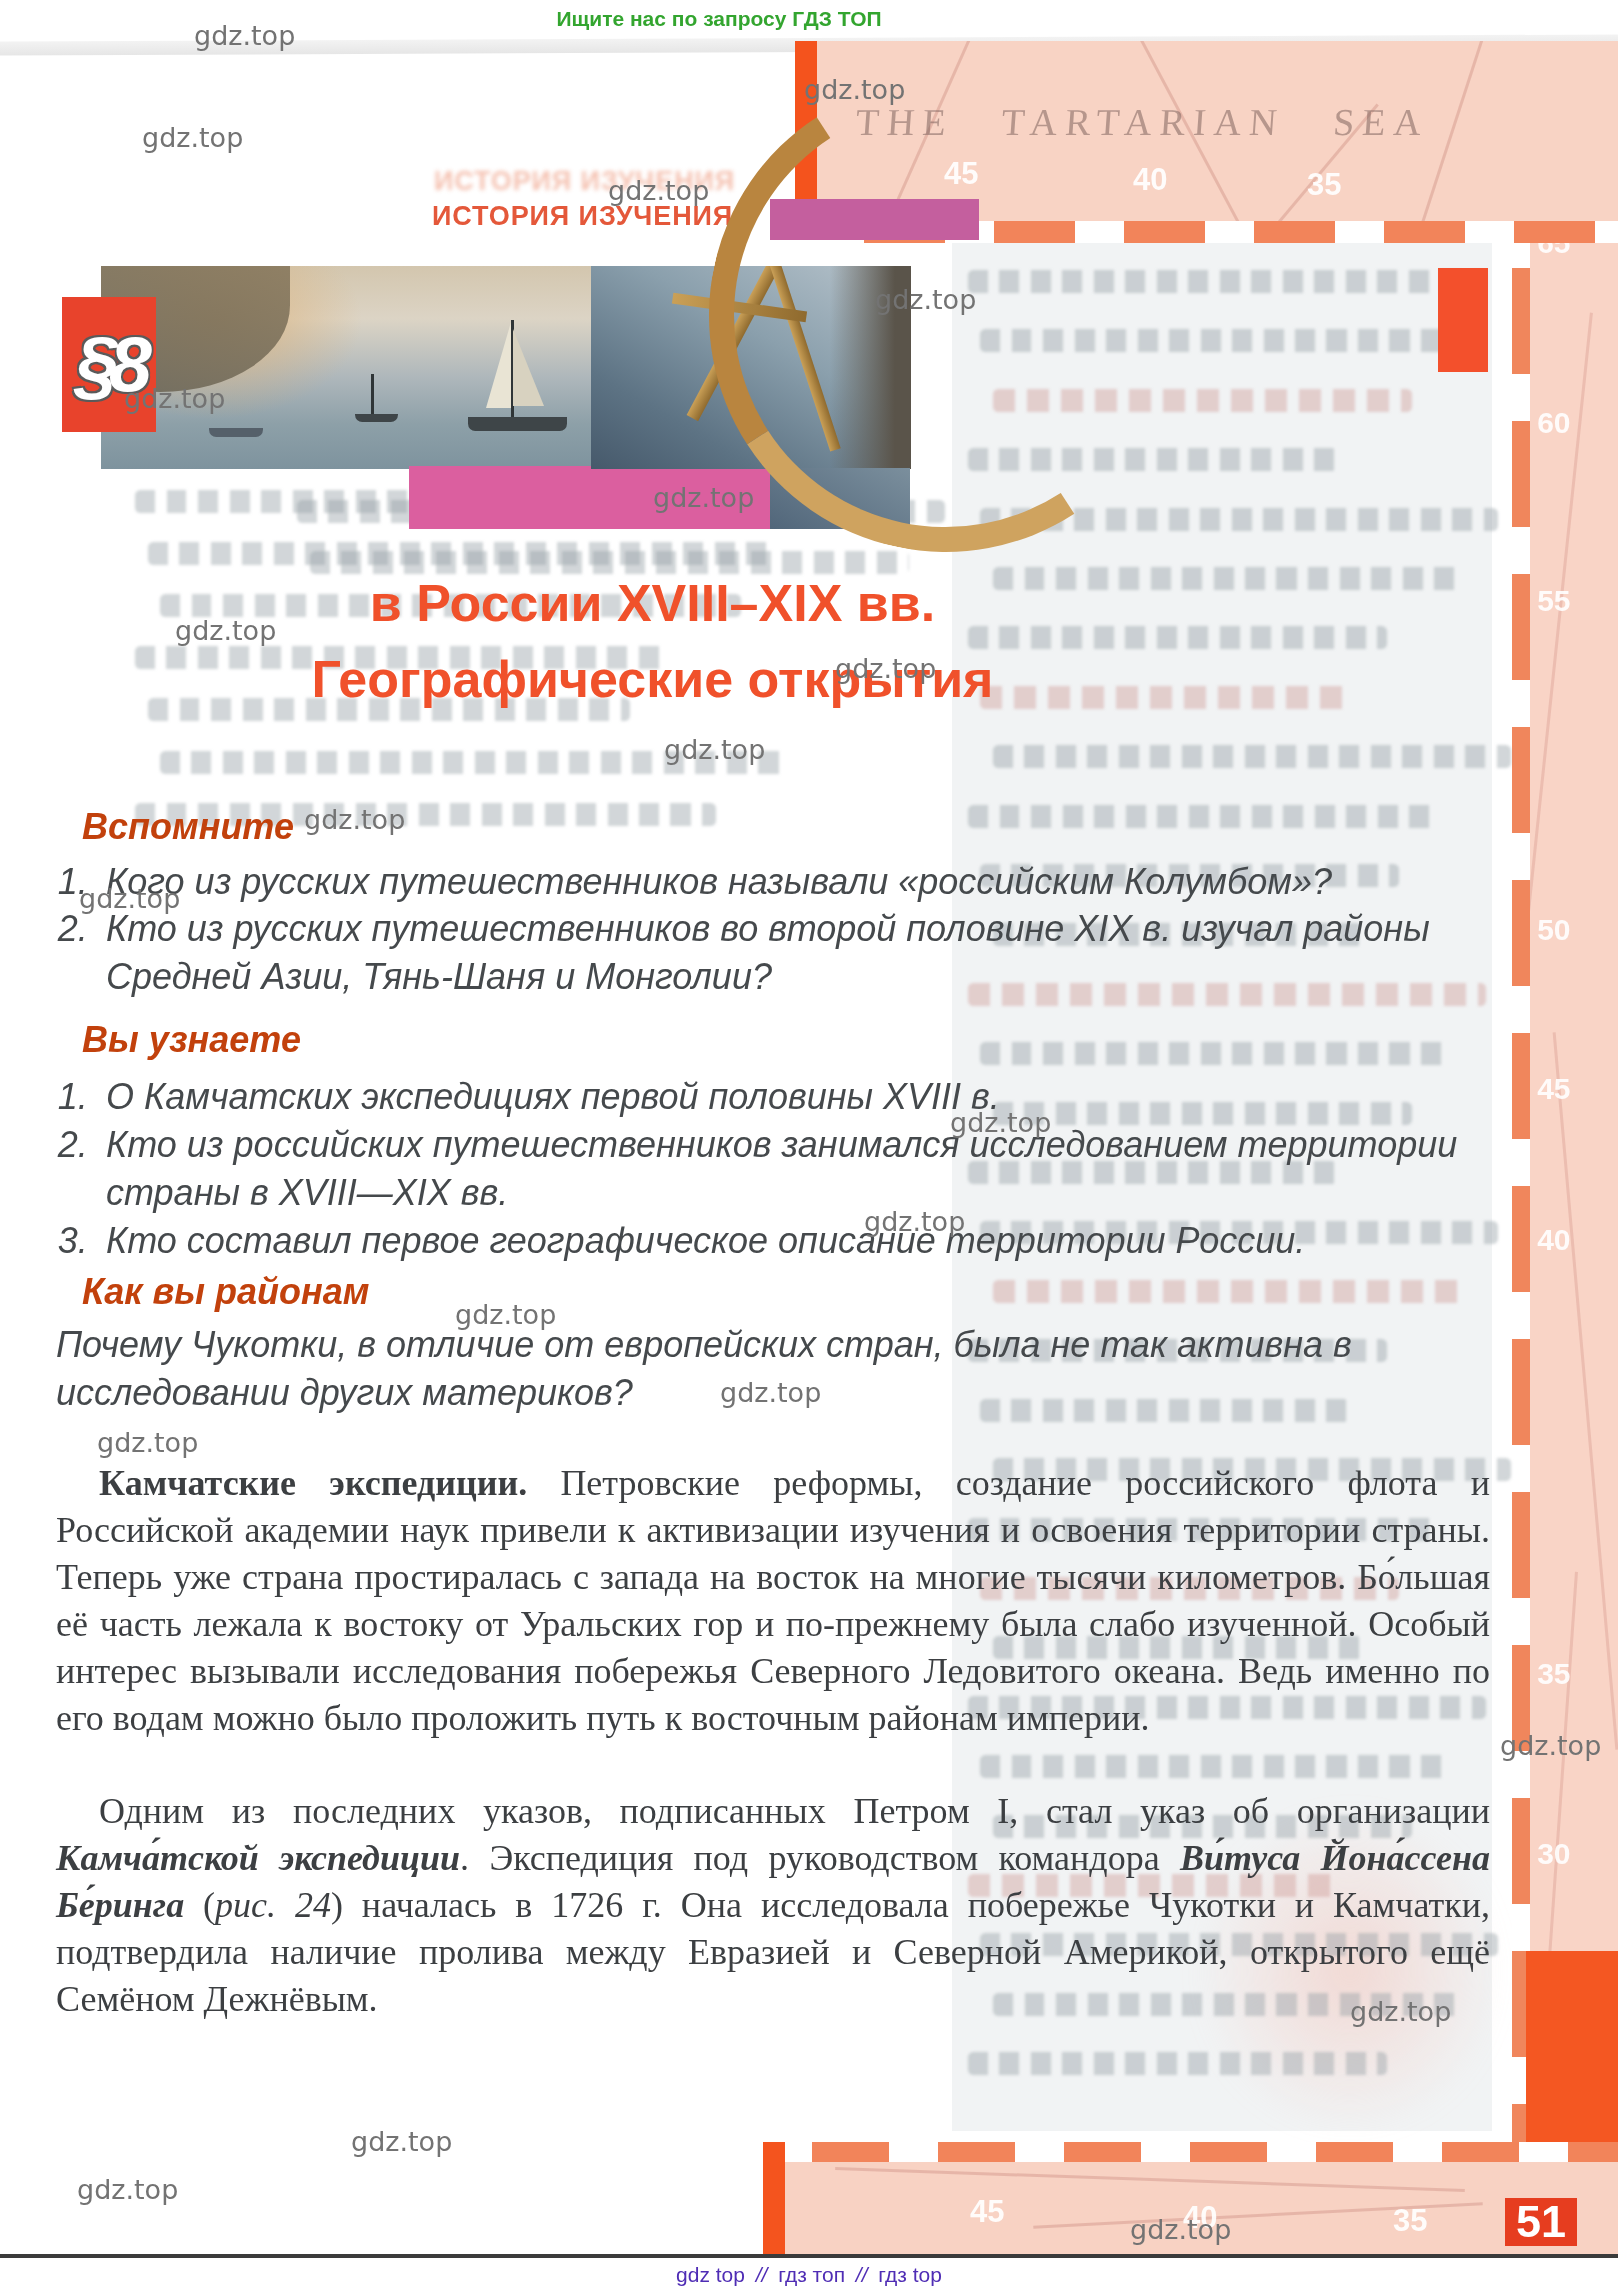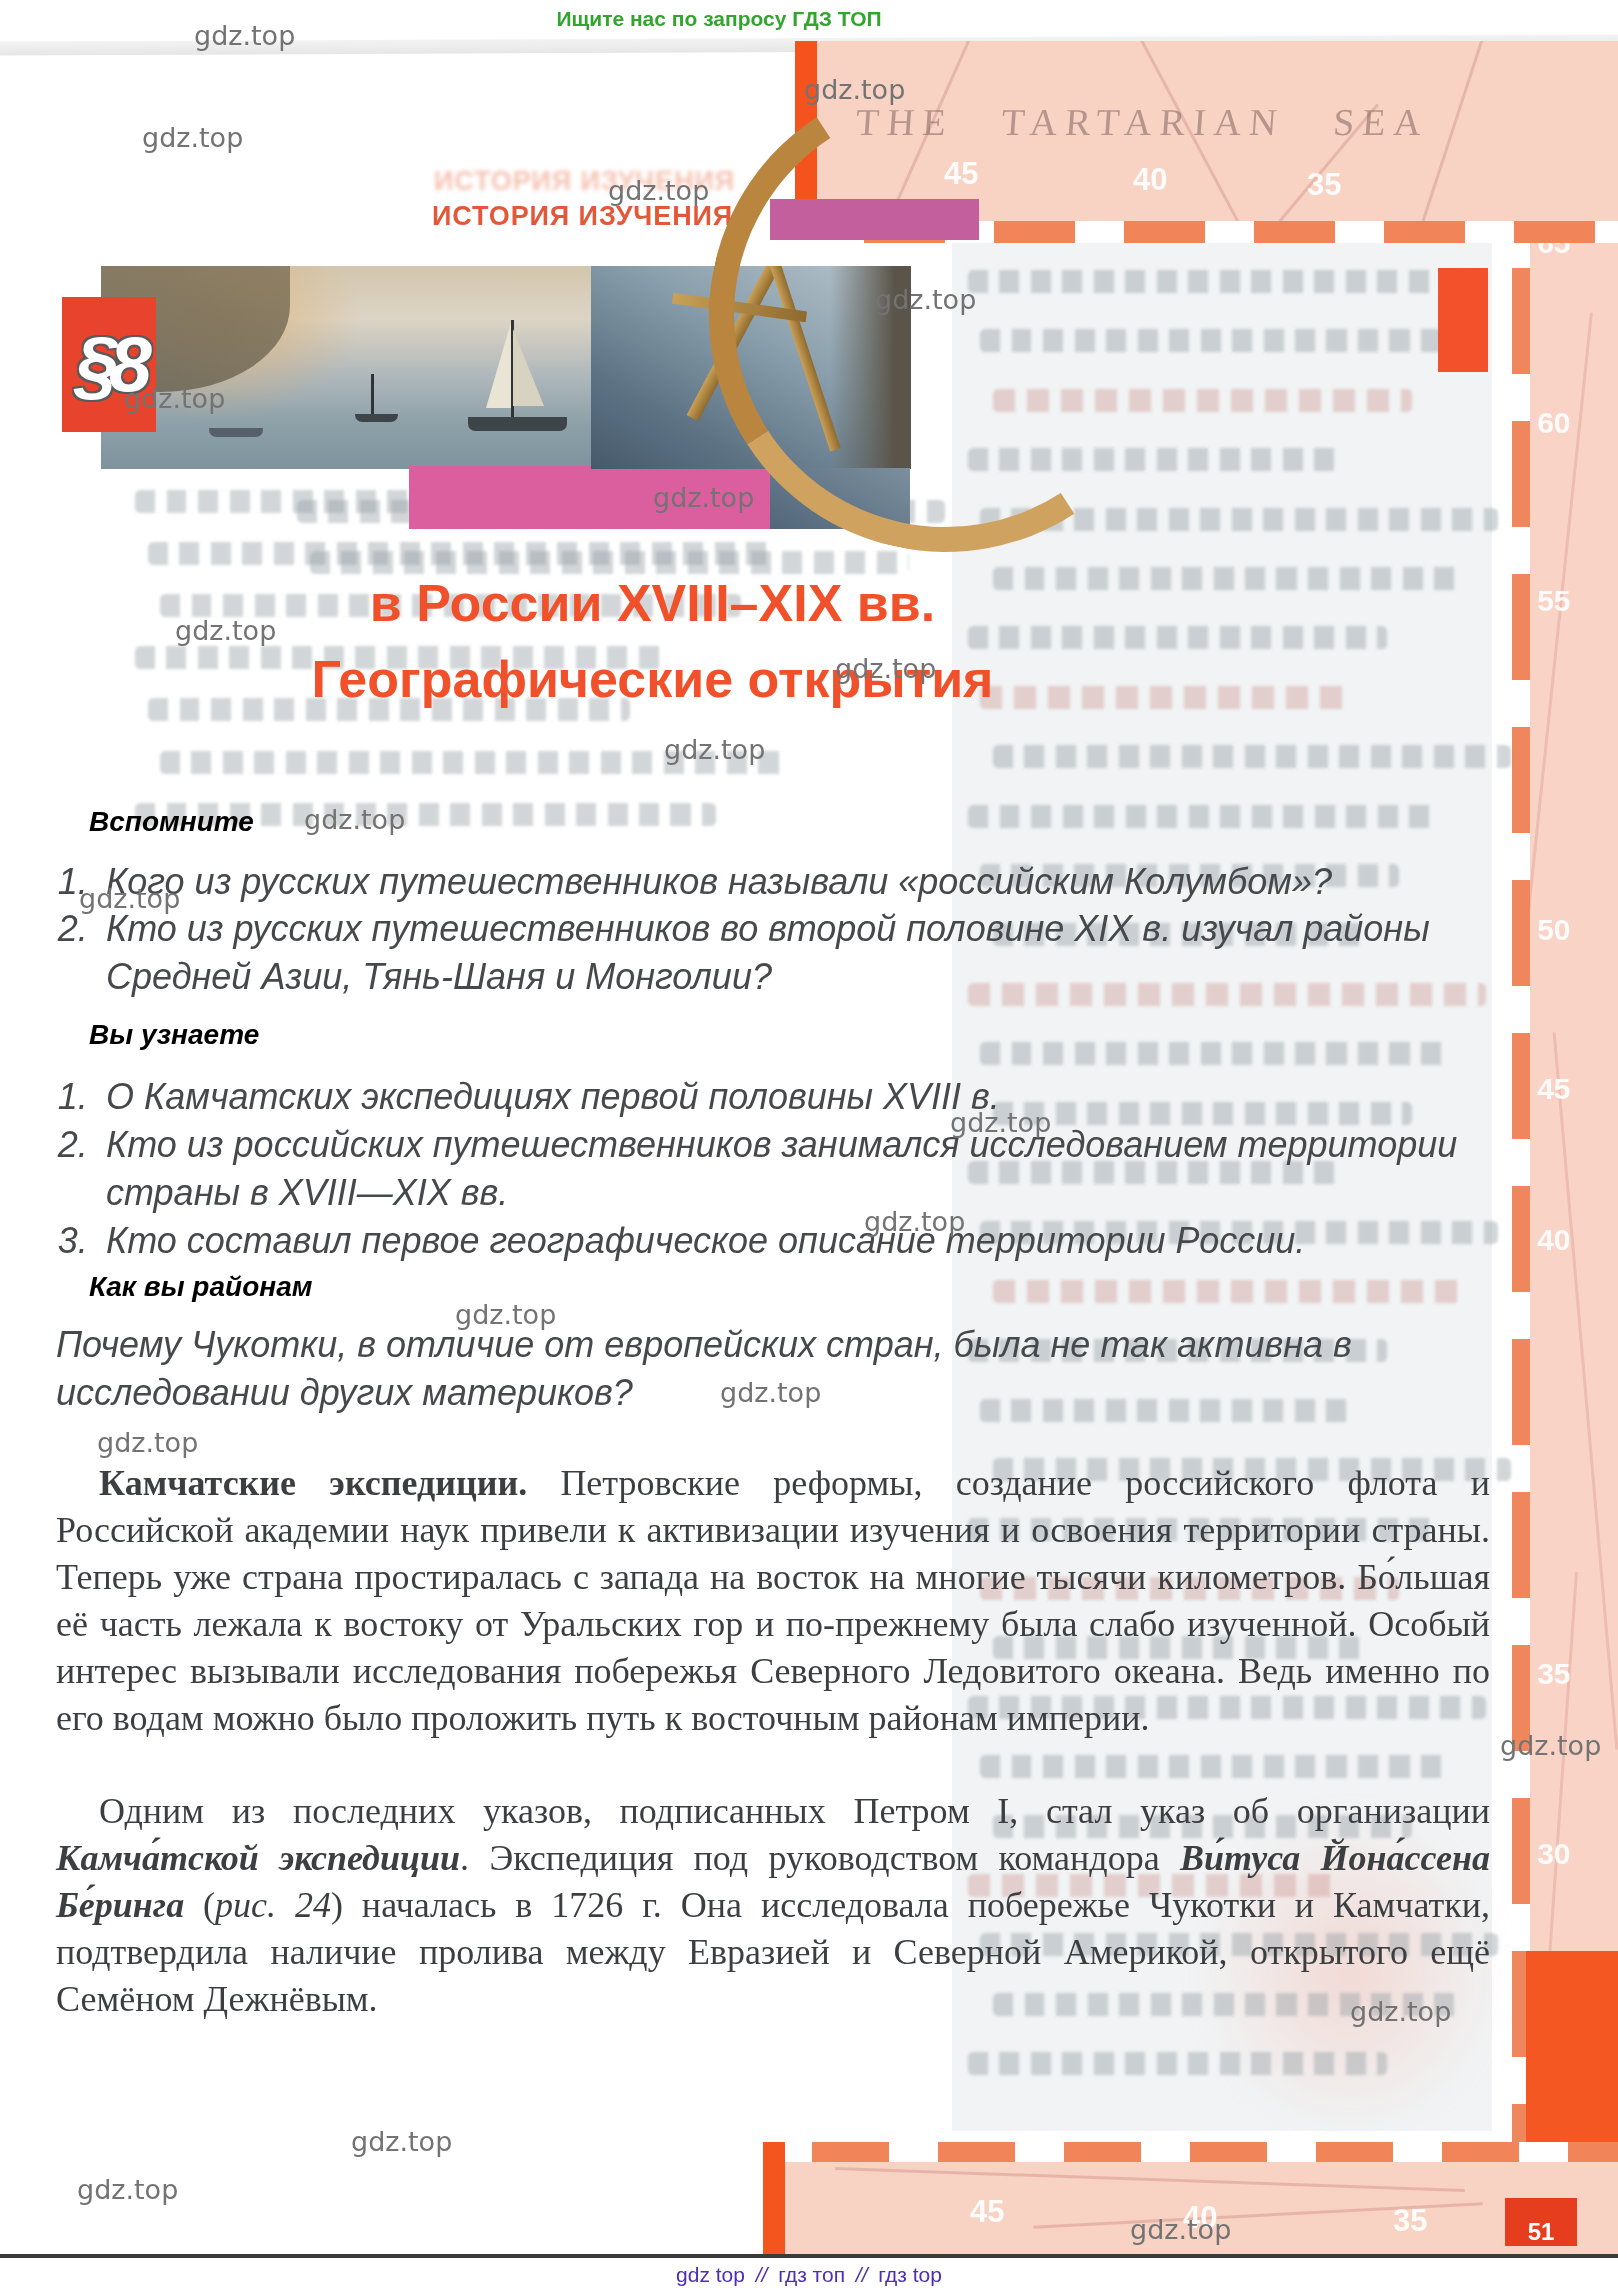--- a/index.html
+++ b/index.html
@@ -64,38 +64,38 @@
   .rod{position:absolute;background:linear-gradient(90deg,#caa057,#8f6a2e);z-index:6;}
   
   .para-box{position:absolute;left:62px;top:297px;width:94px;height:135px;background:#e8432c;z-index:7;
             display:flex;align-items:center;justify-content:center;}
   .para-box span{font-size:77px;font-weight:bold;font-style:italic;color:#ffffff;letter-spacing:-9px;
             text-shadow:1.8px 1.8px 0 #5a5a5a,-1.8px 1.8px 0 #5a5a5a,1.8px -1.8px 0 #5a5a5a,-1.8px -1.8px 0 #5a5a5a;}
   
   .title{position:absolute;left:126px;top:565px;width:1053px;text-align:center;z-index:10;
          font-size:52px;line-height:76px;font-weight:bold;color:#f0512b;}
   
-  .ihead{position:absolute;left:89px;font-size:28px;font-weight:bold;font-style:italic;color:#000000;z-index:10;}
+  .ihead{position:absolute;left:82px;font-size:36px;font-weight:bold;font-style:italic;color:#c2410c;z-index:10;}
   .item{position:absolute;left:56px;width:1427px;padding-left:50px;box-sizing:border-box;z-index:10;
         font-size:36px;line-height:48px;font-style:italic;color:#45494c;}
   .item .num{position:absolute;left:1.8px;top:0;font-style:italic;}
   .think-q{position:absolute;left:56px;width:1427px;font-size:36px;line-height:48px;
            font-style:italic;color:#45494c;z-index:10;}
   
   .bpara{position:absolute;left:56px;width:1434px;margin:0;z-index:10;text-align:justify;
          font-family:"Liberation Serif",serif;font-size:36px;line-height:47px;color:#3c3f42;
          text-indent:43px;hyphens:auto;}
   
   .bottom-strip{position:absolute;left:763px;top:2142px;width:855px;height:113px;background:#f8d2c3;z-index:5;overflow:hidden;}
   .bottom-strip .dash{position:absolute;left:0;top:0;width:855px;height:20px;
       background:repeating-linear-gradient(90deg,#ffffff 0 49px,#f2845a 49px 126px);}
   .bottom-strip .tex{position:absolute;background:rgba(198,128,118,.35);}
   .bvbar{position:absolute;left:763px;top:2142px;width:21.6px;height:113px;background:#f4541e;z-index:6;}
   .page-box{position:absolute;left:1505px;top:2198px;width:72px;height:48px;background:#e63d1f;z-index:8;
-            display:flex;align-items:flex-end;justify-content:center;font-size:24px;font-weight:bold;color:#ffffff;}
+            display:flex;align-items:center;justify-content:center;font-size:45px;font-weight:bold;color:#ffffff;}
   .edge-line{position:absolute;left:0;top:2254px;width:1618px;height:3.6px;background:#3b3b3b;z-index:9;}
   
   .footer{position:absolute;left:0;top:2263px;width:1618px;text-align:center;z-index:70;
           font-size:21px;color:#4f2db5;}
   .footer a{color:#4f2db5;text-decoration:none;margin:0 7.2px;}
   .footer .sep{margin:0 3.6px;font-style:italic;}
   
   .wm{position:absolute;font-family:"DejaVu Sans",sans-serif;font-size:27px;color:#737373;
       white-space:nowrap;z-index:60;}
 </style>

